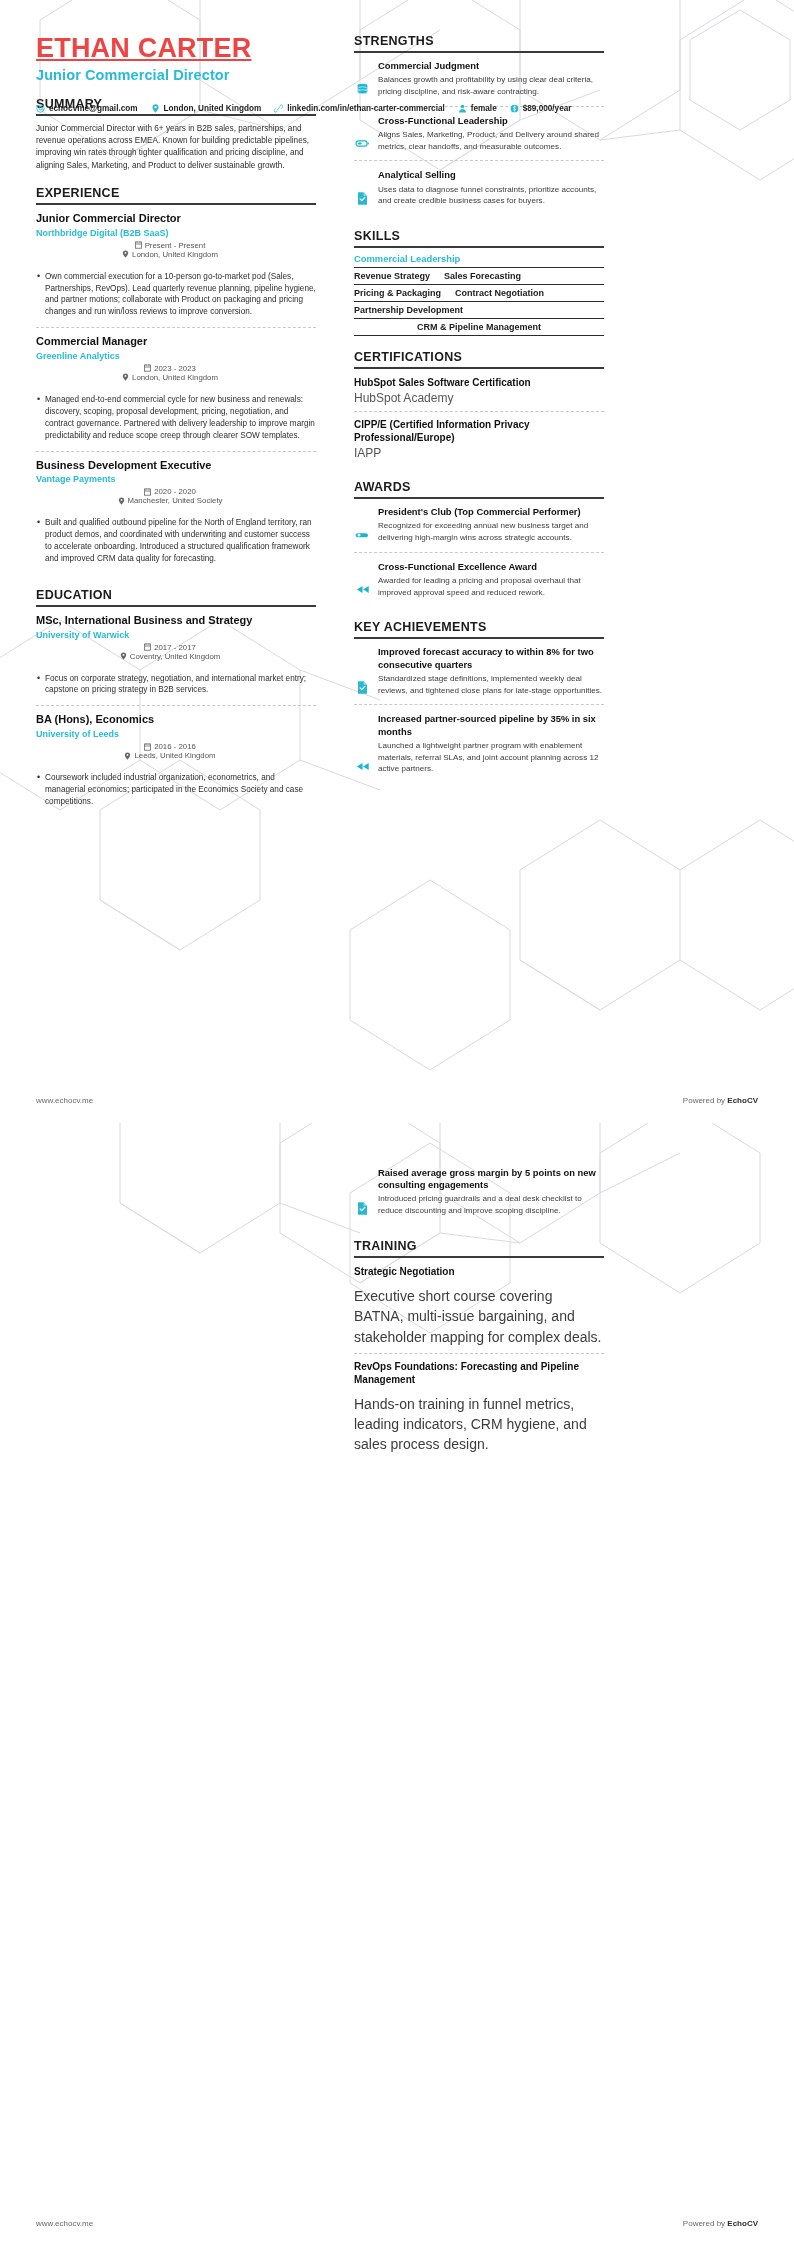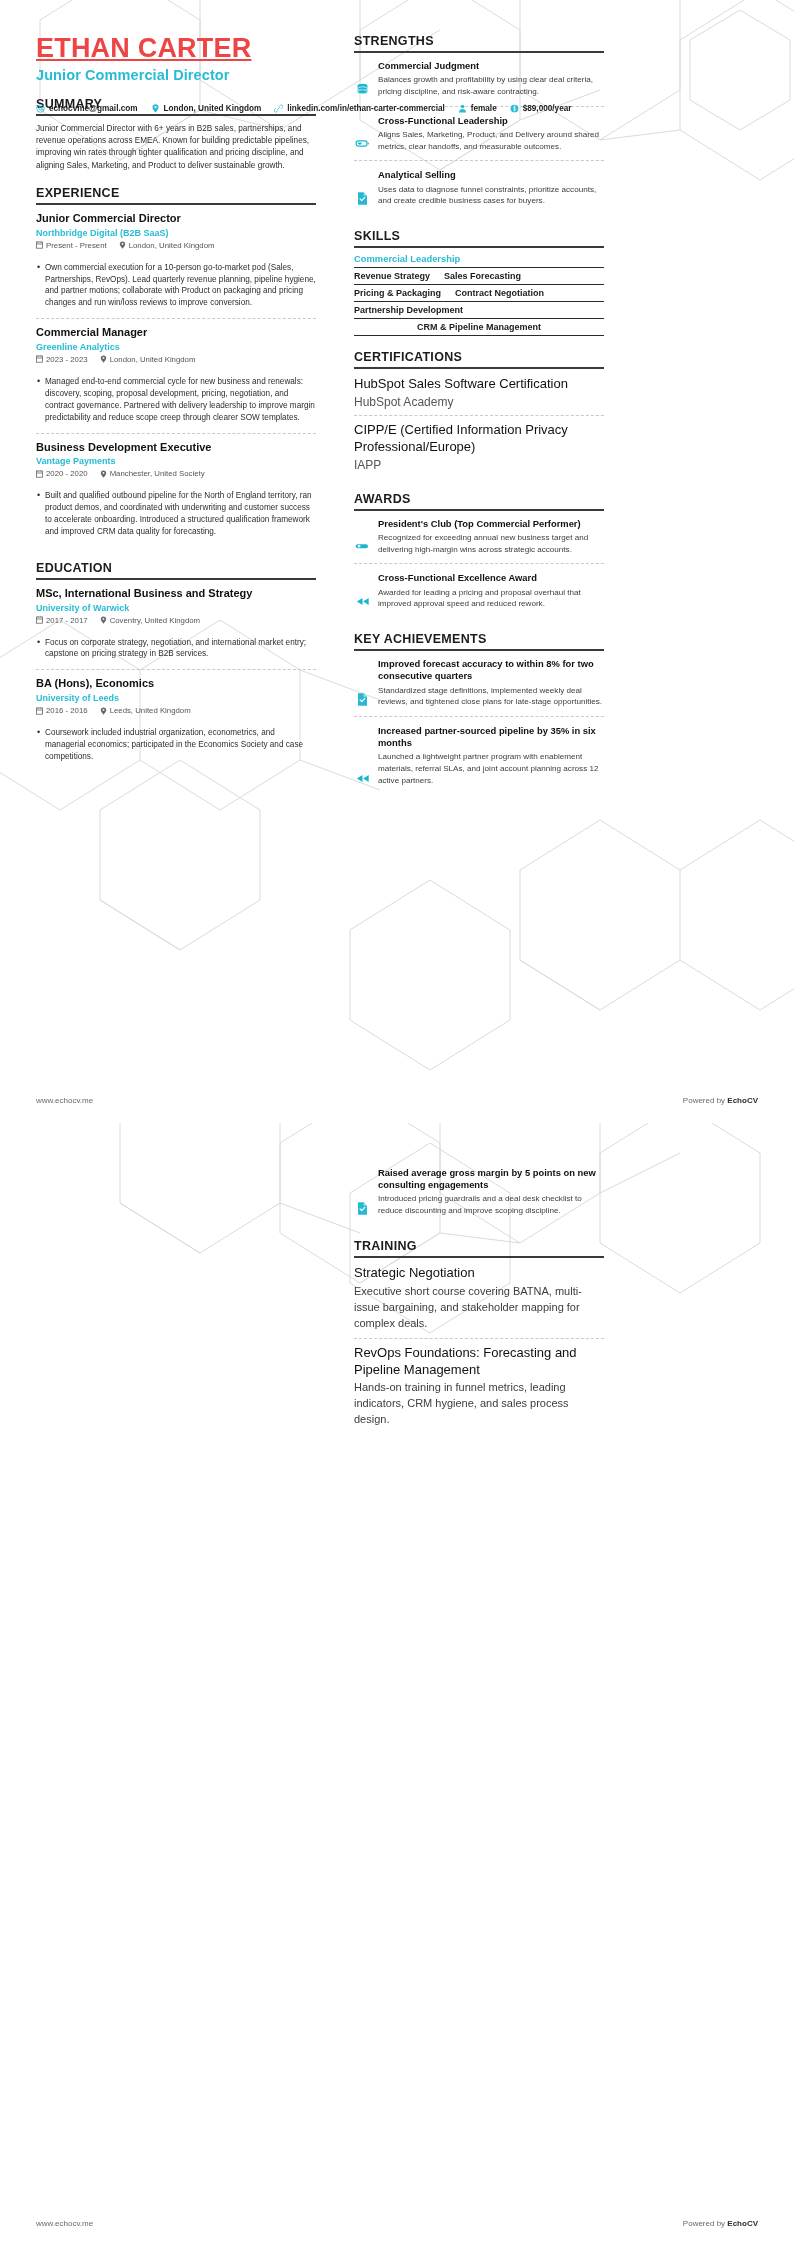--- a/index.html
+++ b/index.html
@@ -103,20 +103,21 @@
     color: #27bcd4;
     margin-top: 2px;
   }
   .entry-meta {
     display: flex;
     align-items: center;
     gap: 0;
     margin-top: 3px;
     font-size: 7.8px;
     color: #555555;
+    flex-direction: column;
   }
   .meta-item { display: flex; align-items: center; gap: 3px; margin-right: 12px; white-space: nowrap; }
   .meta-item .ic { width: 7px; height: 8px; flex: 0 0 7px; }
   .meta-item .ic svg { display: block; }
   .bullets { margin-top: 12px; }
   .bullet {
     position: relative;
     padding-left: 9px;
     font-size: 8.2px;
     line-height: 1.45;
@@ -183,35 +184,35 @@
     font-weight: bold;
     color: #1b1b1b;
     white-space: nowrap;
   }
   .skill-last { border-bottom: 1.5px solid #2b2b2b; justify-content: center; }
 
   
   .cert { padding-bottom: 6px; }
   .cert + .cert { border-top: 1px dashed #c9c9c9; padding-top: 6px; }
   .cert-name {
-    font-size: 13px;
-    font-weight: normal;
+    font-size: 10px;
+    font-weight: bold;
     color: #111111;
     line-height: 1.3;
   }
   .cert-issuer {
     font-size: 12px;
     color: #555555;
     margin-top: 2px;
   }
   .cert-desc {
-    font-size: 11px;
+    font-size: 14px;
     line-height: 1.45;
     color: #3c3c3c;
-    margin-top: 2px;
+    margin-top: 8px;
   }
 
   
   .footer {
     position: absolute;
     left: 0; right: 0;
     bottom: 0;
     height: 46px;
     padding: 0 36px;
     display: flex;

